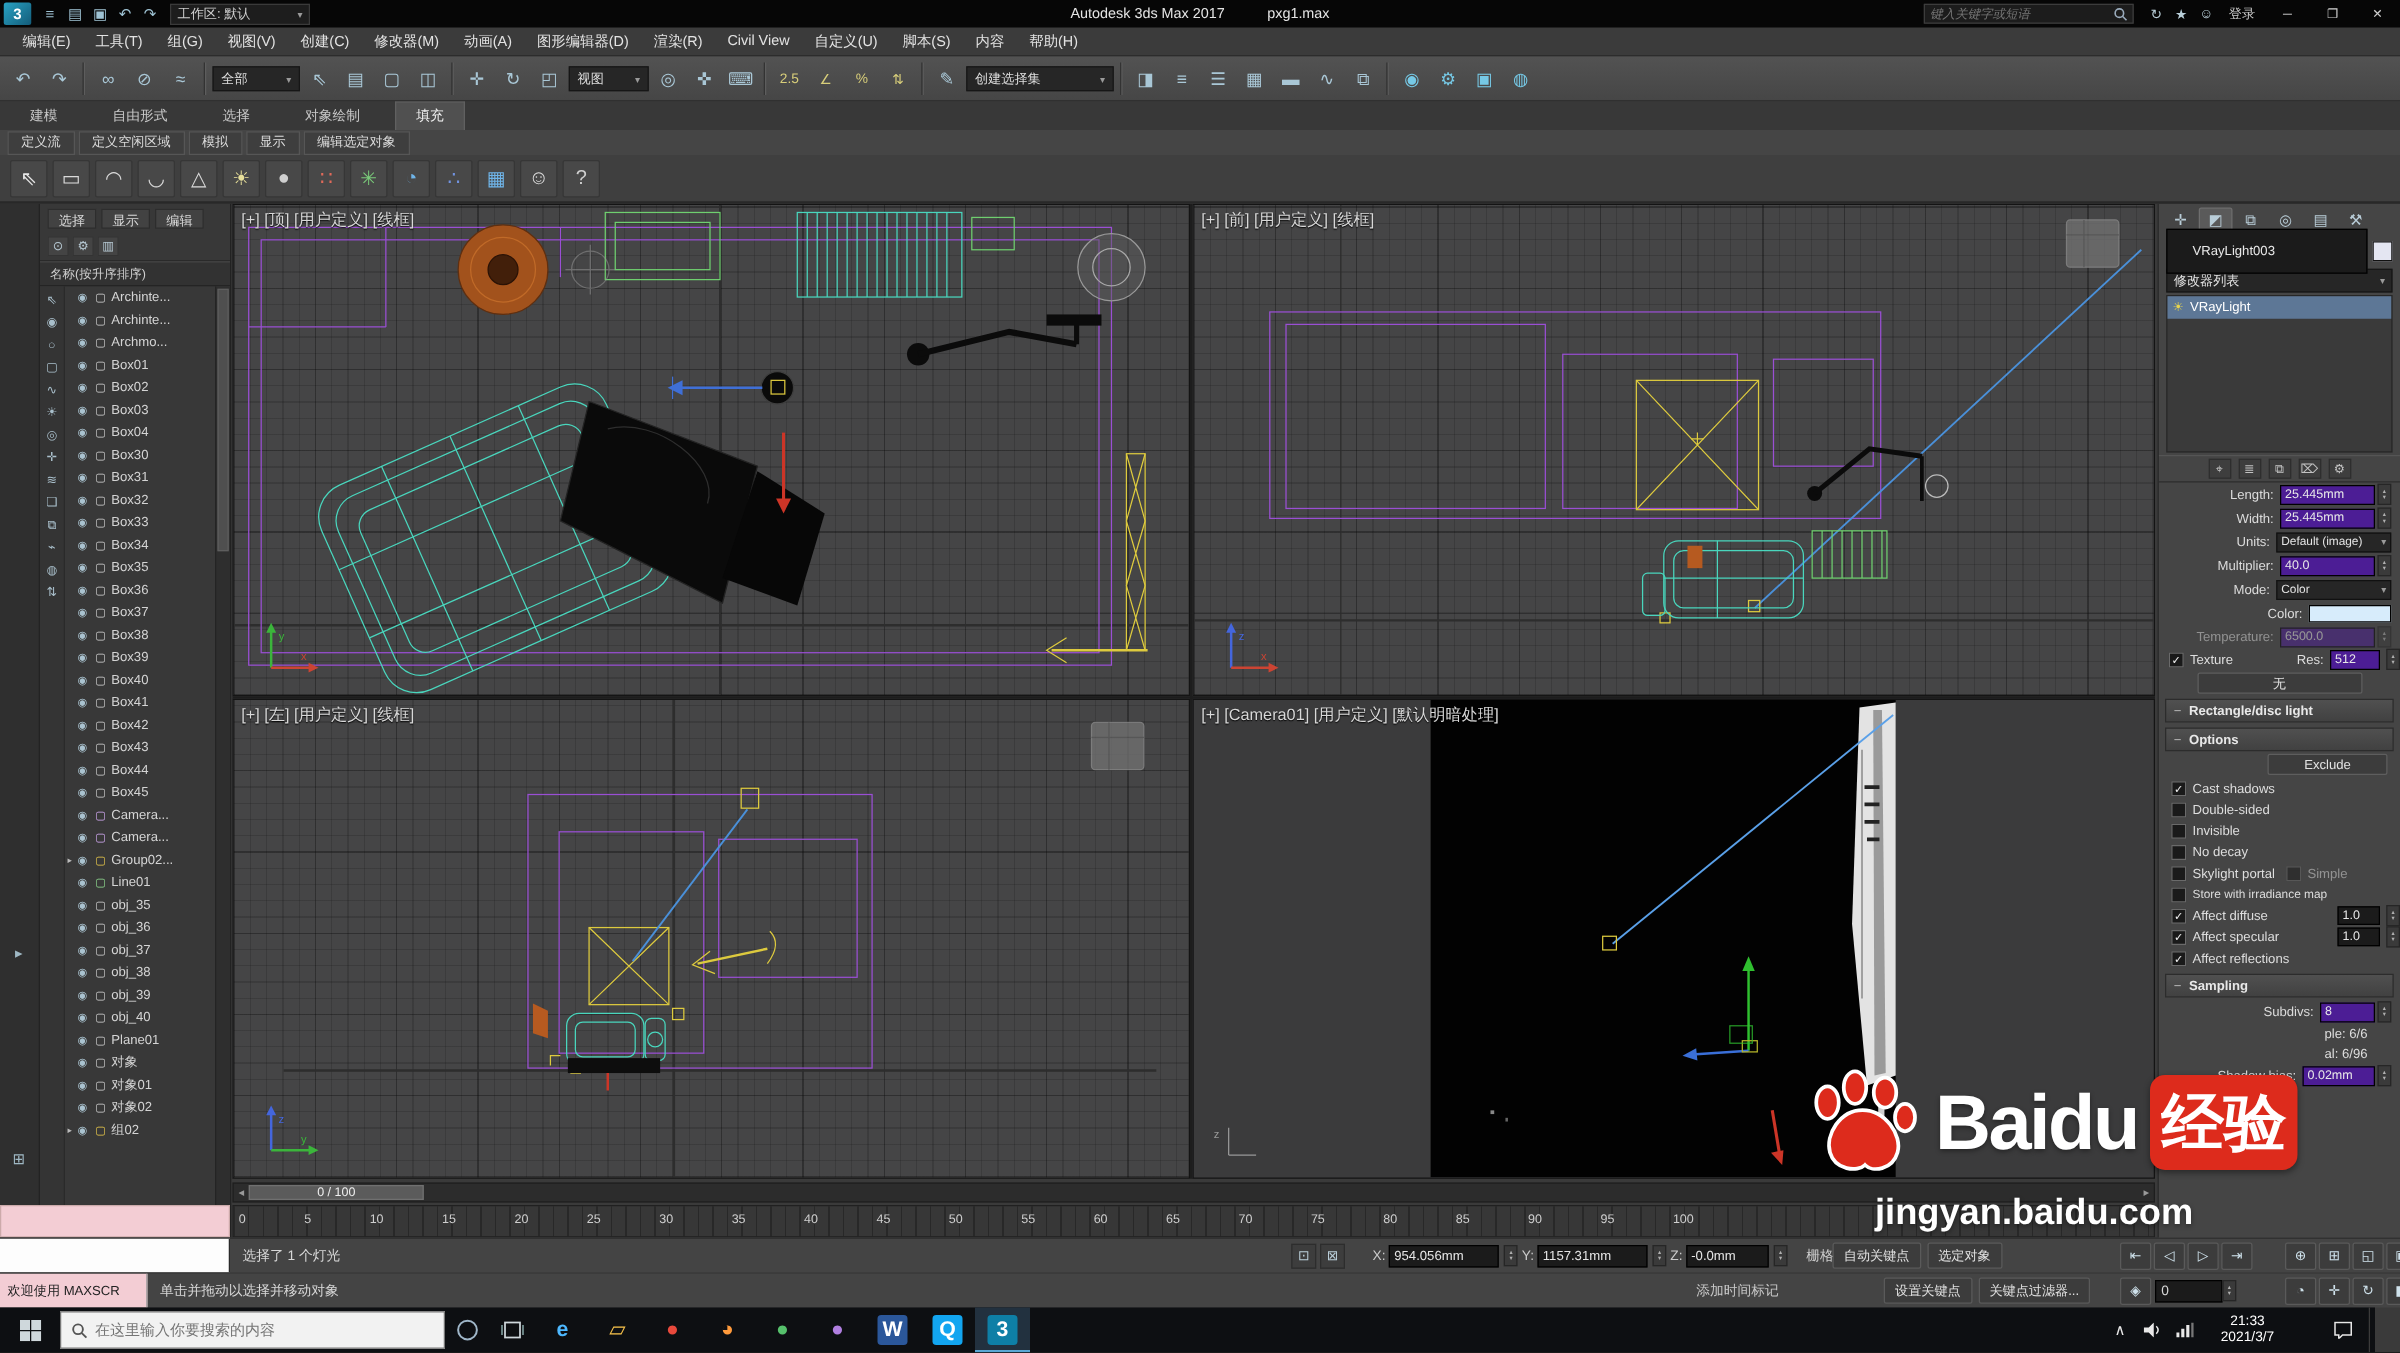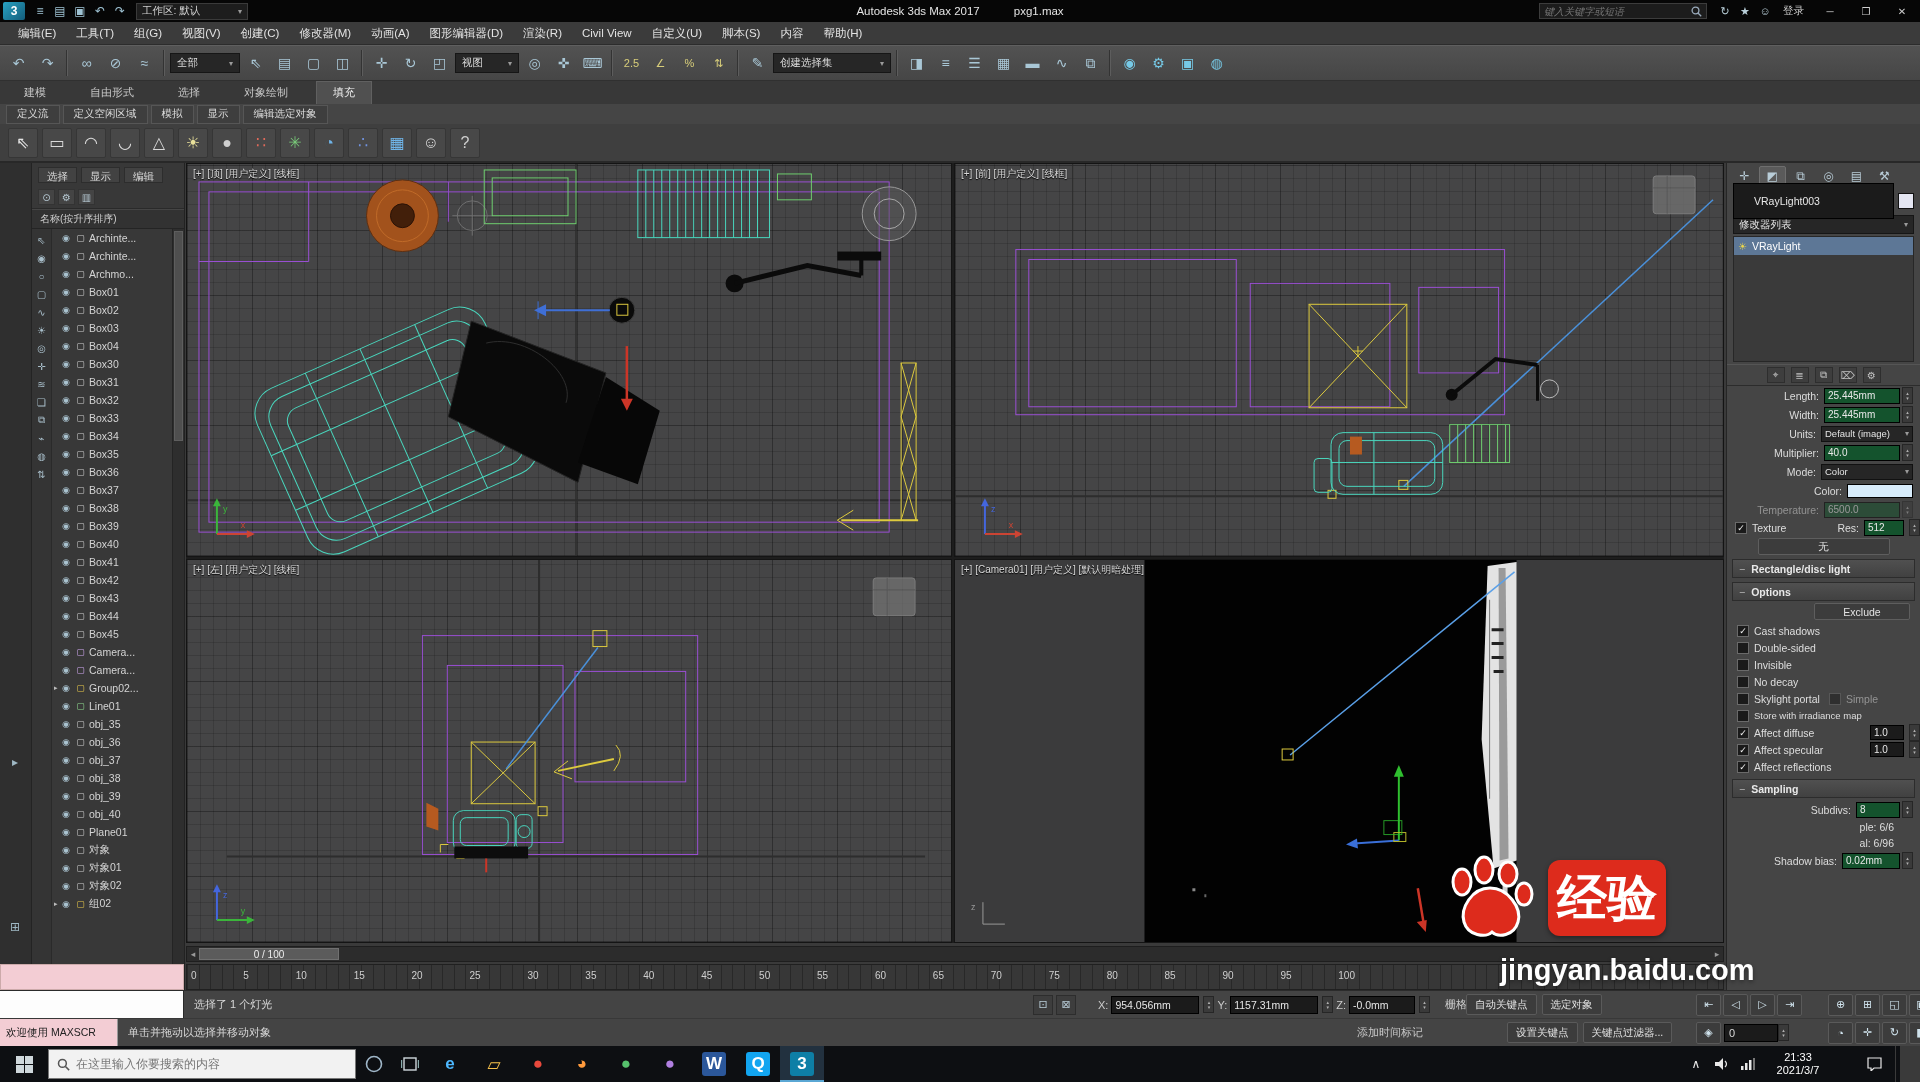--- a/index.html
+++ b/index.html
@@ -64,21 +64,21 @@
   .se-hscroll{height:14px;background:#2e2e2e;border-top:1px solid #242424;display:flex;align-items:center;justify-content:space-between;color:#9a9a9a;font-size:8px;padding:0 2px}
   .se-hscroll .hthumb{flex:1;height:9px;margin:0 2px;background:#4a4a4a;border:1px solid #5a5a5a}
   
   #viewports{position:absolute;left:186px;top:163px;width:1538px;height:780px;background:#1d1d1d;z-index:10}
   .vp{position:absolute;overflow:hidden;border:1px solid #141414}
   .wire{background-color:#454546;background-image:
     repeating-linear-gradient(90deg,rgba(0,0,0,.14) 0 1px,transparent 1px 13px),
     repeating-linear-gradient(0deg,rgba(0,0,0,.14) 0 1px,transparent 1px 13px),
     repeating-linear-gradient(90deg,rgba(0,0,0,.20) 0 1px,transparent 1px 65px),
     repeating-linear-gradient(0deg,rgba(0,0,0,.20) 0 1px,transparent 1px 65px)}
-  .vp-label{position:absolute;top:3px;left:6px;color:#d8d8d8;font-size:10px;text-shadow:0 1px 1px #000;z-index:5;white-space:nowrap}
+  .vp-label{position:absolute;top:3px;left:6px;color:#d8d8d8;font-size:13px;text-shadow:0 1px 1px #000;z-index:5;white-space:nowrap}
   .vp-svg{position:absolute;inset:0;width:100%;height:100%}
   #vp-camera{background:#3b3b3c}
   
   #time-slider{position:absolute;left:186px;top:946px;width:1538px;height:16px;background:#2c2c2c;border:1px solid #1e1e1e;display:flex;align-items:center;z-index:21}
   .ts-arrow{color:#9a9a9a;font-size:9px;width:12px;text-align:center}
   .ts-handle{width:140px;height:12px;background:#5b5b5b;border:1px solid #707070;color:#efefef;font-size:10px;display:flex;align-items:center;justify-content:center}
   .ts-right{margin-left:auto}
   #trackbar{position:absolute;left:186px;top:964px;width:1538px;height:26px;background:#373737;border:1px solid #202020;z-index:21;
     background-image:repeating-linear-gradient(90deg,rgba(0,0,0,.28) 0 1px,transparent 1px 11.6px)}
   .tb-nums{position:absolute;left:4px;top:5px;width:1164px;display:flex;justify-content:space-between;color:#cfcfcf;font-size:10px}
@@ -108,21 +108,21 @@
   .cp-swatch{width:16px;height:16px;background:#e4e6f2;border:1px solid #111}
   .cp-dd{height:19px;margin:2px 6px;background:#262626;border:1px solid #161616;display:flex;align-items:center;justify-content:space-between;padding:0 5px;color:#e2e2e2}
   .cp-stack{height:126px;margin:2px 6px;background:#3a3a3a;border:1px solid #272727}
   .stack-row{height:18px;display:flex;align-items:center;padding-left:4px;gap:5px;color:#eee}
   .stack-row.selected{background:#5d7796;color:#fff}
   .stack-row .bulb{color:#e8d44d;font-size:10px}
   .cp-stackbar{display:flex;align-items:center;justify-content:center;gap:6px;height:22px;border-top:1px solid #555;border-bottom:1px solid #2c2c2c}
   .stk-icon{width:18px;height:16px;display:flex;align-items:center;justify-content:center;color:#c2c2c2;font-size:10px;background:#3e3e3e;border:1px solid #2e2e2e}
   .prow{display:flex;align-items:center;justify-content:flex-end;padding:0 7px;height:19px;gap:2px}
   .plabel{margin-right:3px;color:#dcdcdc;white-space:nowrap}
-  .pfield{width:76px;height:16px;background:#14532d;border:1px solid #000;color:#e8e8e8;display:flex;align-items:center;padding:0 3px;font-size:10px}
+  .pfield{width:76px;height:16px;background:#4c1d95;border:1px solid #000;color:#e8e8e8;display:flex;align-items:center;padding:0 3px;font-size:10px}
   .pselect{width:92px;height:16px;background:#262626;border:1px solid #111;color:#e4e4e4;display:flex;align-items:center;justify-content:space-between;padding:0 3px;font-size:9.5px}
   .pswatch{width:66px;height:14px;background:#d7ecfb;border:1px solid #000}
   .disabled{opacity:.5}
   .crow{display:flex;align-items:center;gap:5px;padding-left:10px;height:17px;color:#dedede}
   .cb{width:12px;height:12px;background:#1a1a1a;border:1px solid #6a6a6a;color:#f0f0f0;font-size:9px;line-height:10px;text-align:center;flex:none}
   .rollout{height:19px;margin:4px 5px 2px;background:linear-gradient(#505050,#414141);border:1px solid #2c2c2c;display:flex;align-items:center;gap:6px;padding-left:6px;color:#e8e8e8;font-weight:bold;font-size:10.5px}
   .rollout .rmark{font-weight:normal;color:#bbb}
   .btn{background:#3c3c3c;border:1px solid #5e5e5e;border-radius:2px;color:#e2e2e2;display:flex;align-items:center;justify-content:center}
   .exclude-btn{width:96px;height:17px;margin:2px 10px 2px auto}
   .none-btn{width:132px;height:17px;margin:2px auto}
@@ -1379,18 +1379,19 @@
     <div class="wm-row">
       <svg width="96" height="92" viewBox="0 0 96 92">
         <g fill="#dd2b1c" stroke="#ffffff" stroke-width="3">
           <ellipse cx="20" cy="30" rx="9" ry="13"></ellipse>
           <ellipse cx="42" cy="18" rx="9" ry="13"></ellipse>
           <ellipse cx="66" cy="22" rx="9" ry="12"></ellipse>
           <ellipse cx="82" cy="42" rx="8" ry="11"></ellipse>
           <path d="M48 36 C30 36 18 56 22 70 C26 84 44 86 50 80 C56 86 72 84 76 70 C80 56 66 36 48 36 Z"></path>
         </g>
       </svg>
+      <span class="wm-brand">Baidu</span>
       <span class="wm-badge">经验</span>
     </div>
     <div class="wm-url">jingyan.baidu.com</div>
   </div>
 
 </div>
 
 </body></html>

